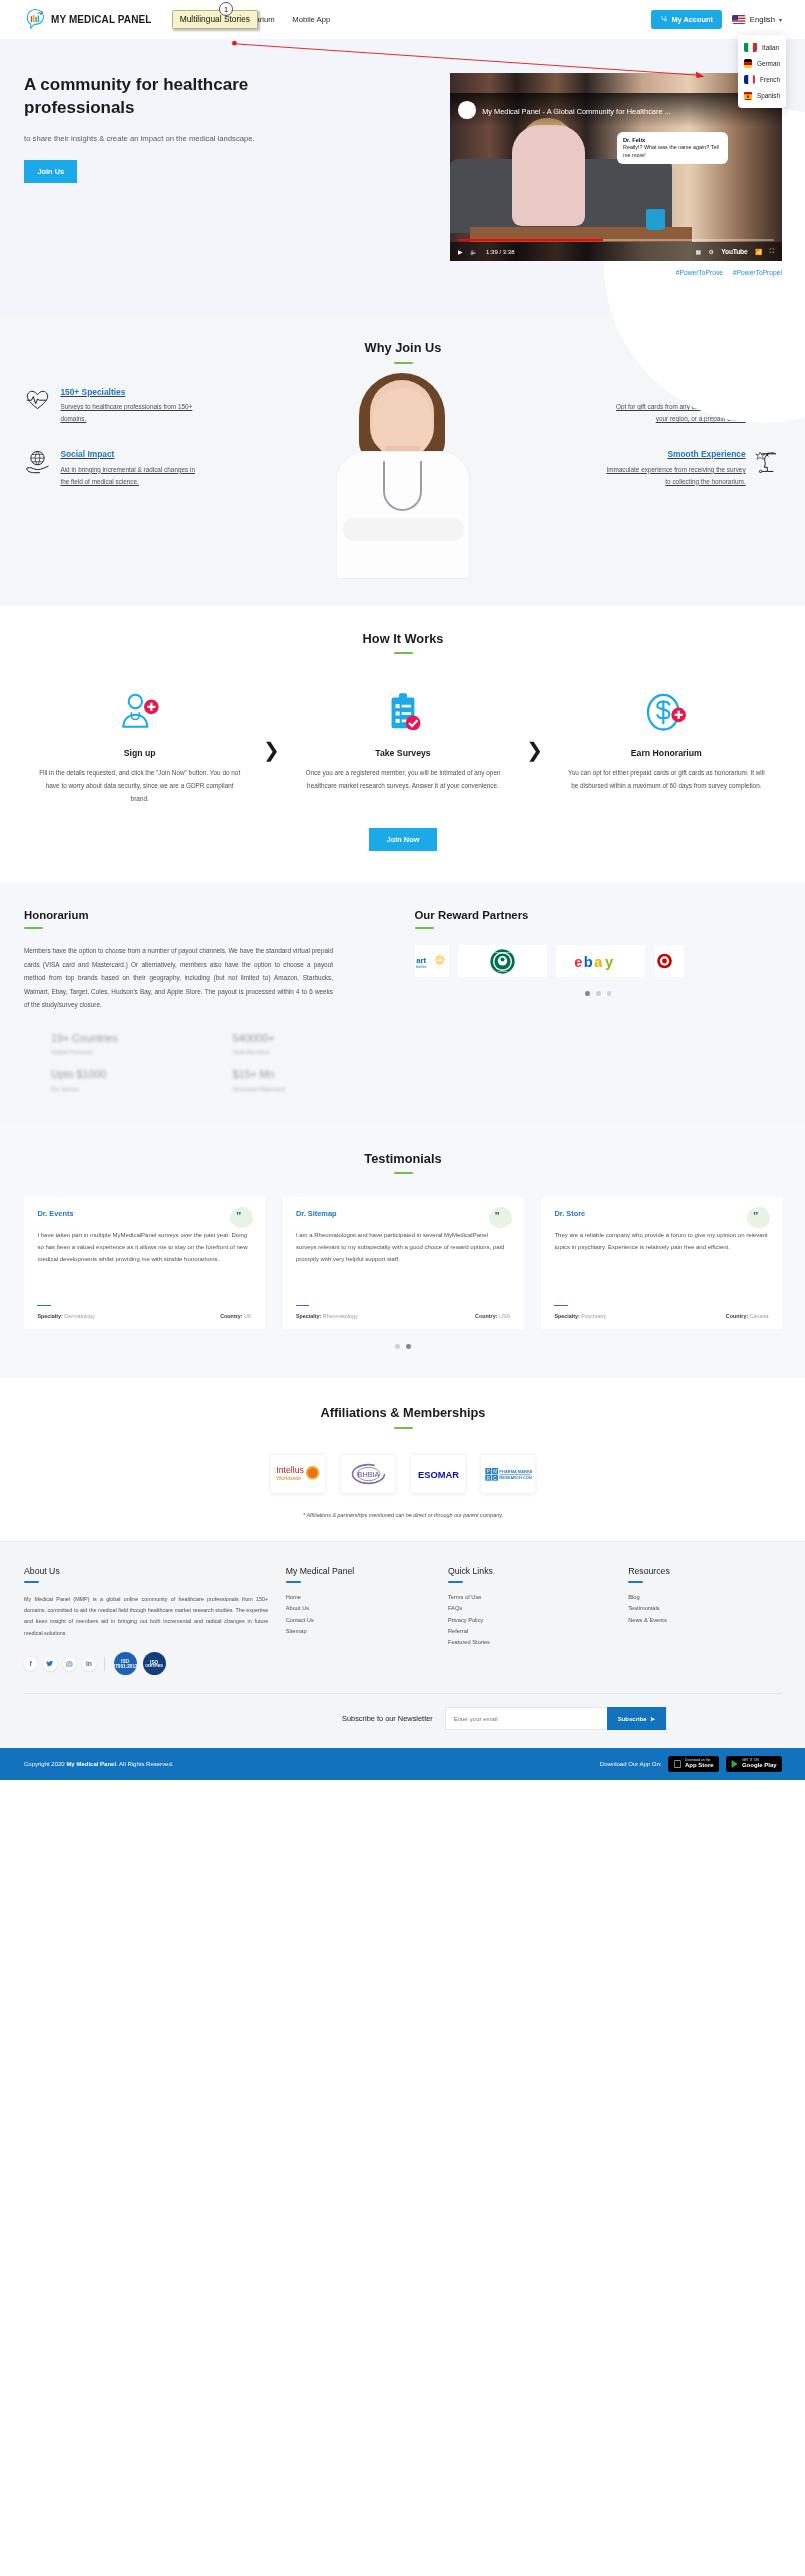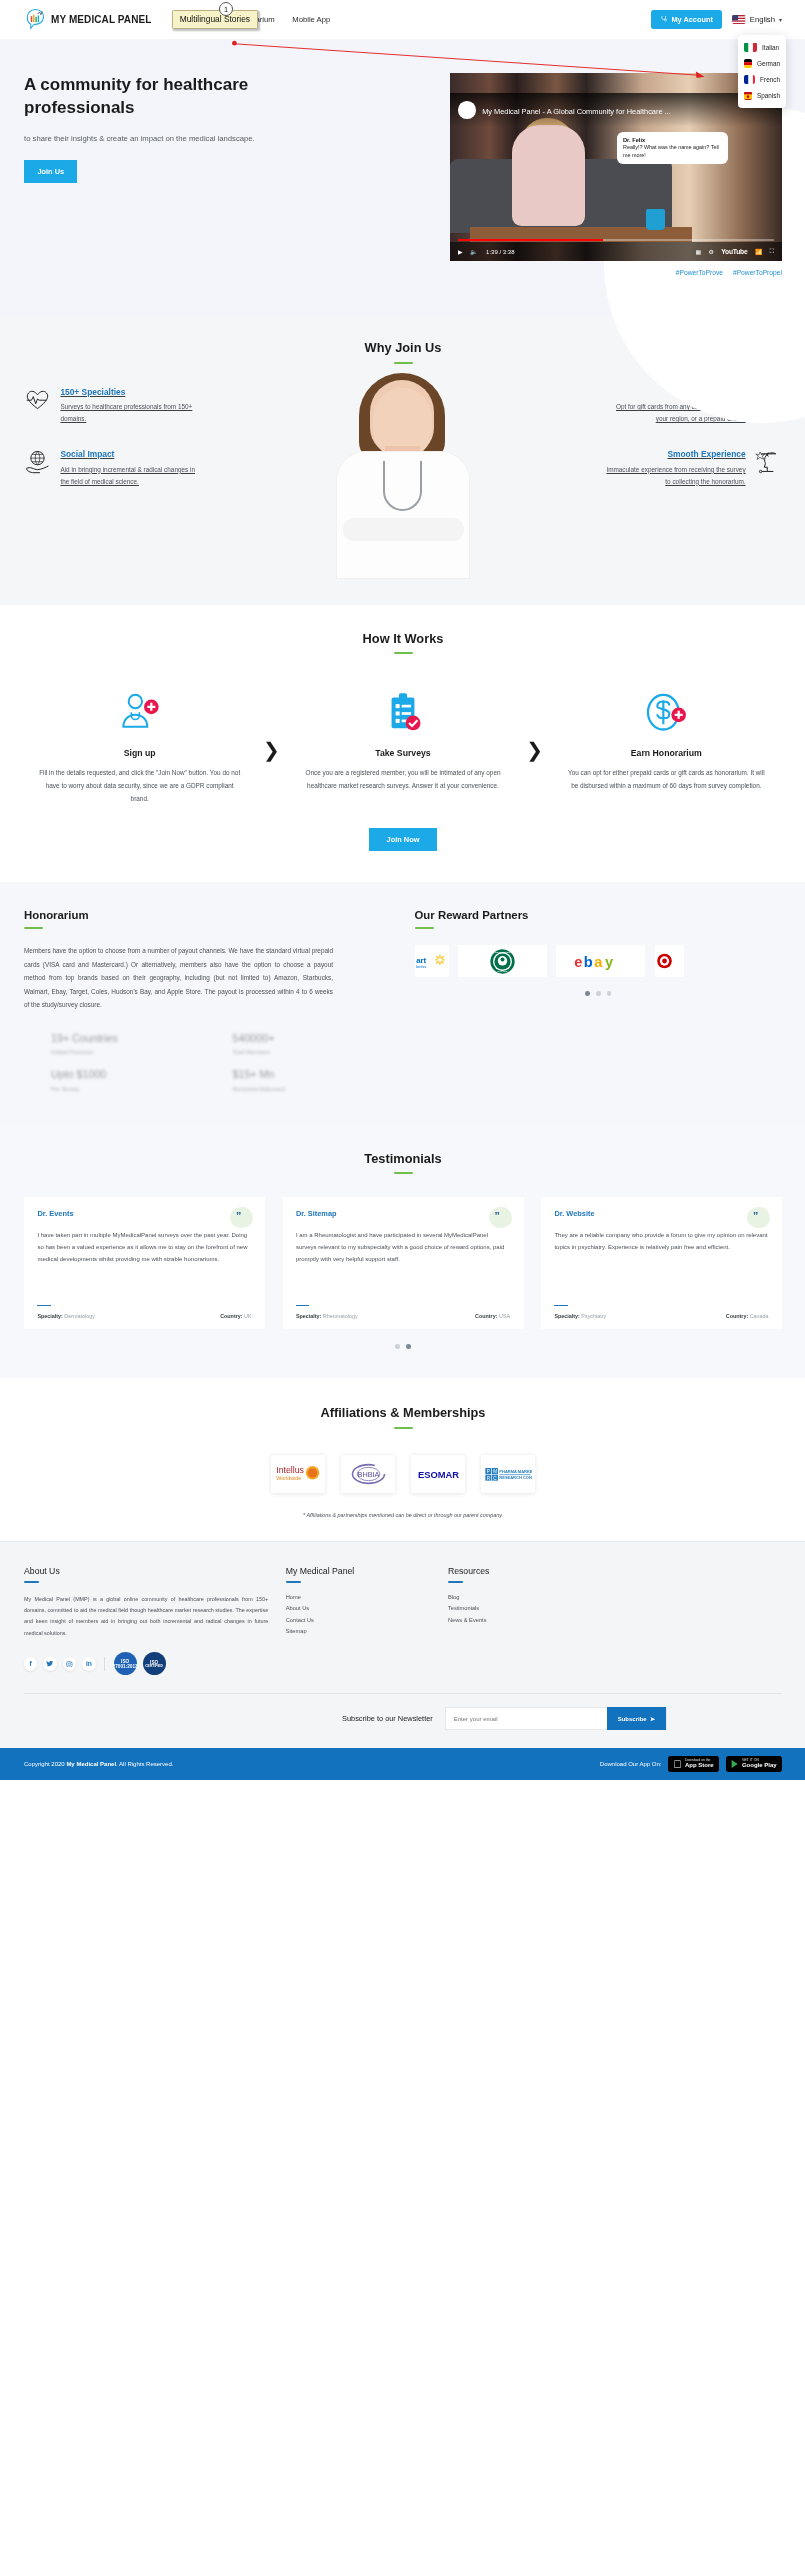--- a/index.html
+++ b/index.html
@@ -635,21 +635,21 @@
             <span>Rheumatology</span></span>
           <span><b>Country:</b>
             <span>USA</span></span>
         </div>
       </div>
 
       <div class="tcard">
         <div class="qbubble">
             <i>”</i>
           </div>
-        <div class="who">Dr. Website</div>
+        <div class="who">Dr. Store</div>
         <div class="quote">They are a reliable company who provide a forum to give my opinion on relevant topics in psychiatry. Experience is relatively pain free and efficient.</div>
         <div class="tdash"></div>
         <div class="tmeta">
           <span><b>Specialty:</b>
             <span>Psychiatry</span></span>
           <span><b>Country:</b>
             <span>Canada</span></span>
         </div>
       </div>
     </div>
@@ -742,20 +742,31 @@
         <div class="fh">My Medical Panel</div>
         <div class="fdash"></div>
         <div class="flinks">
           <a href="#">Home</a>
           <a href="#">About Us</a>
           <a href="#">Contact Us</a>
           <a href="#">Sitemap</a>
         </div>
       </div>
 
+      <div>
+        <div class="fh">Quick Links</div>
+        <div class="fdash"></div>
+        <div class="flinks">
+          <a href="#">Terms of Use</a>
+          <a href="#">FAQs</a>
+          <a href="#">Privacy Policy</a>
+          <a href="#">Referral</a>
+          <a href="#">Featured Stories</a>
+        </div>
+      </div>
 
       <div>
         <div class="fh">Resources</div>
         <div class="fdash"></div>
         <div class="flinks">
           <a href="#">Blog</a>
           <a href="#">Testimonials</a>
           <a href="#">News &amp; Events</a>
         </div>
       </div>

